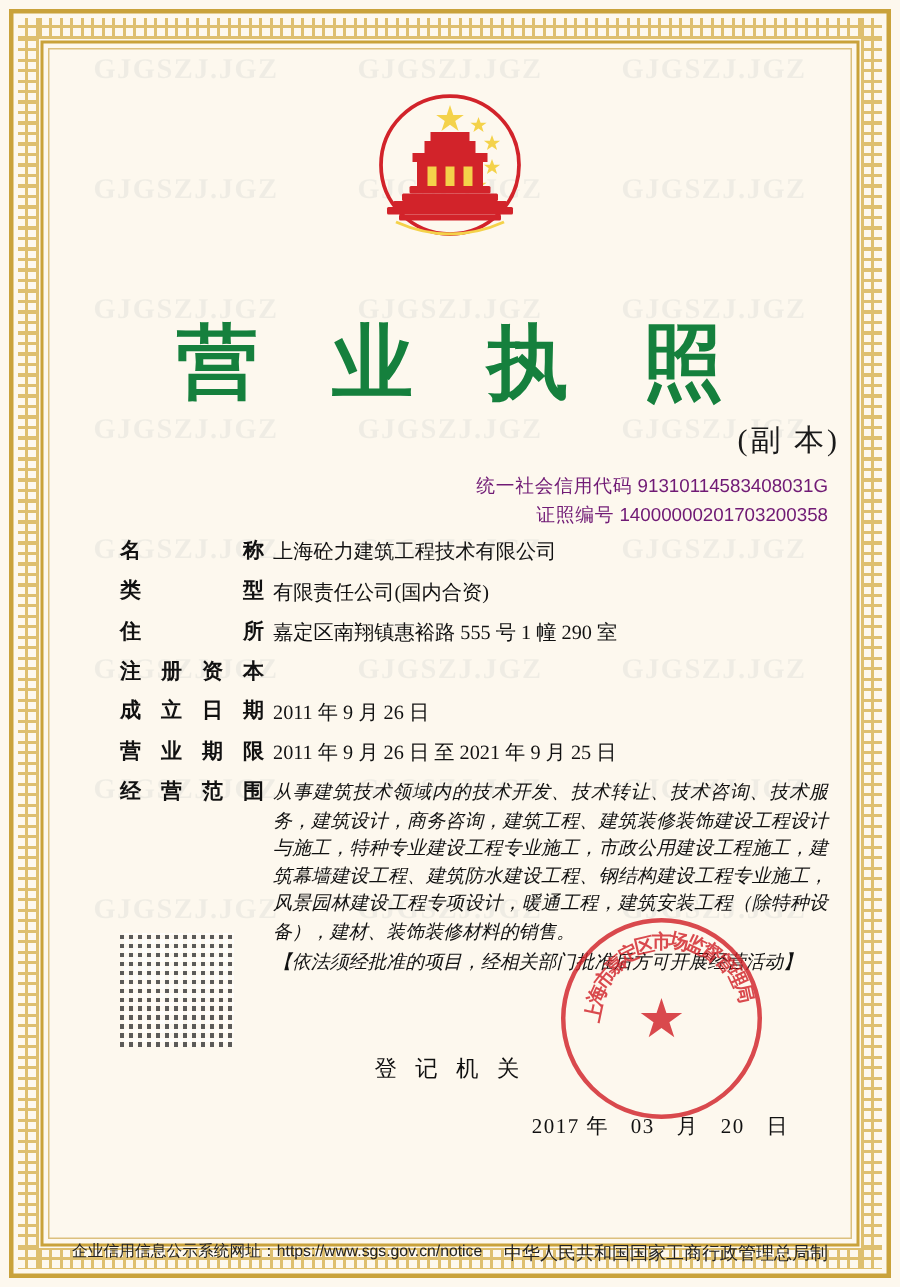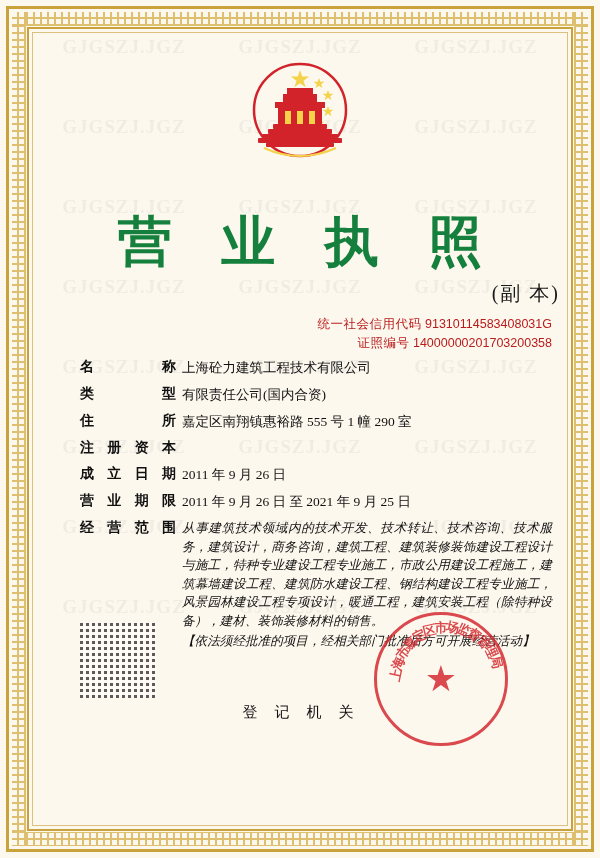--- a/index.html
+++ b/index.html
@@ -114,21 +114,21 @@
     color: #1a1a1a;
     letter-spacing: 2px;
   }
 
   .codes {
     position: absolute;
     top: 275px;
     right: 8px;
     text-align: right;
     font-size: 12.5px;
-    color: #b91c1c;
+    color: #701a75;
     line-height: 19px;
   }
   .codes .lbl { letter-spacing: 0.5px; }
 
   
   .fields {
     position: absolute;
     top: 318px;
     left: 40px;
     right: 8px;
@@ -217,21 +217,21 @@
     color: #d2232a;
     transform-origin: 50% 60px;
   }
 
   
   .authority {
     position: absolute;
     left: 0; right: 0;
     bottom: 96px;
     text-align: center;
-    font-family: Liberation Mono, monospace;
+    font-family: Liberation Sans, sans-serif;
     font-size: 15px;
     letter-spacing: 4px;
     color: #111;
   }
   .date-line {
     position: absolute;
     right: 34px;
     bottom: 58px;
     font-family: "Liberation Serif", serif;
     font-size: 14px;
@@ -439,16 +439,28 @@
         <span style="transform: rotate(0deg) translateX(-50%);">市</span>
         <span style="transform: rotate(13deg) translateX(-50%);">场</span>
         <span style="transform: rotate(26deg) translateX(-50%);">监</span>
         <span style="transform: rotate(39deg) translateX(-50%);">督</span>
         <span style="transform: rotate(52deg) translateX(-50%);">管</span>
         <span style="transform: rotate(65deg) translateX(-50%);">理</span>
         <span style="transform: rotate(78deg) translateX(-50%);">局</span>
       </div>
     </div>
 
-
+    <div class="date-line">
+      <span>2017</span>
+      <span>年</span>
+      <span class="num">03</span>
+      <span>月</span>
+      <span class="num">20</span>
+      <span>日</span>
+    </div>
+
+    <div class="footer">
+      <div class="left">企业信用信息公示系统网址：https://www.sgs.gov.cn/notice</div>
+      <div class="right">中华人民共和国国家工商行政管理总局制</div>
+    </div>
 
   </div>
 </div>
 
 </body></html>

